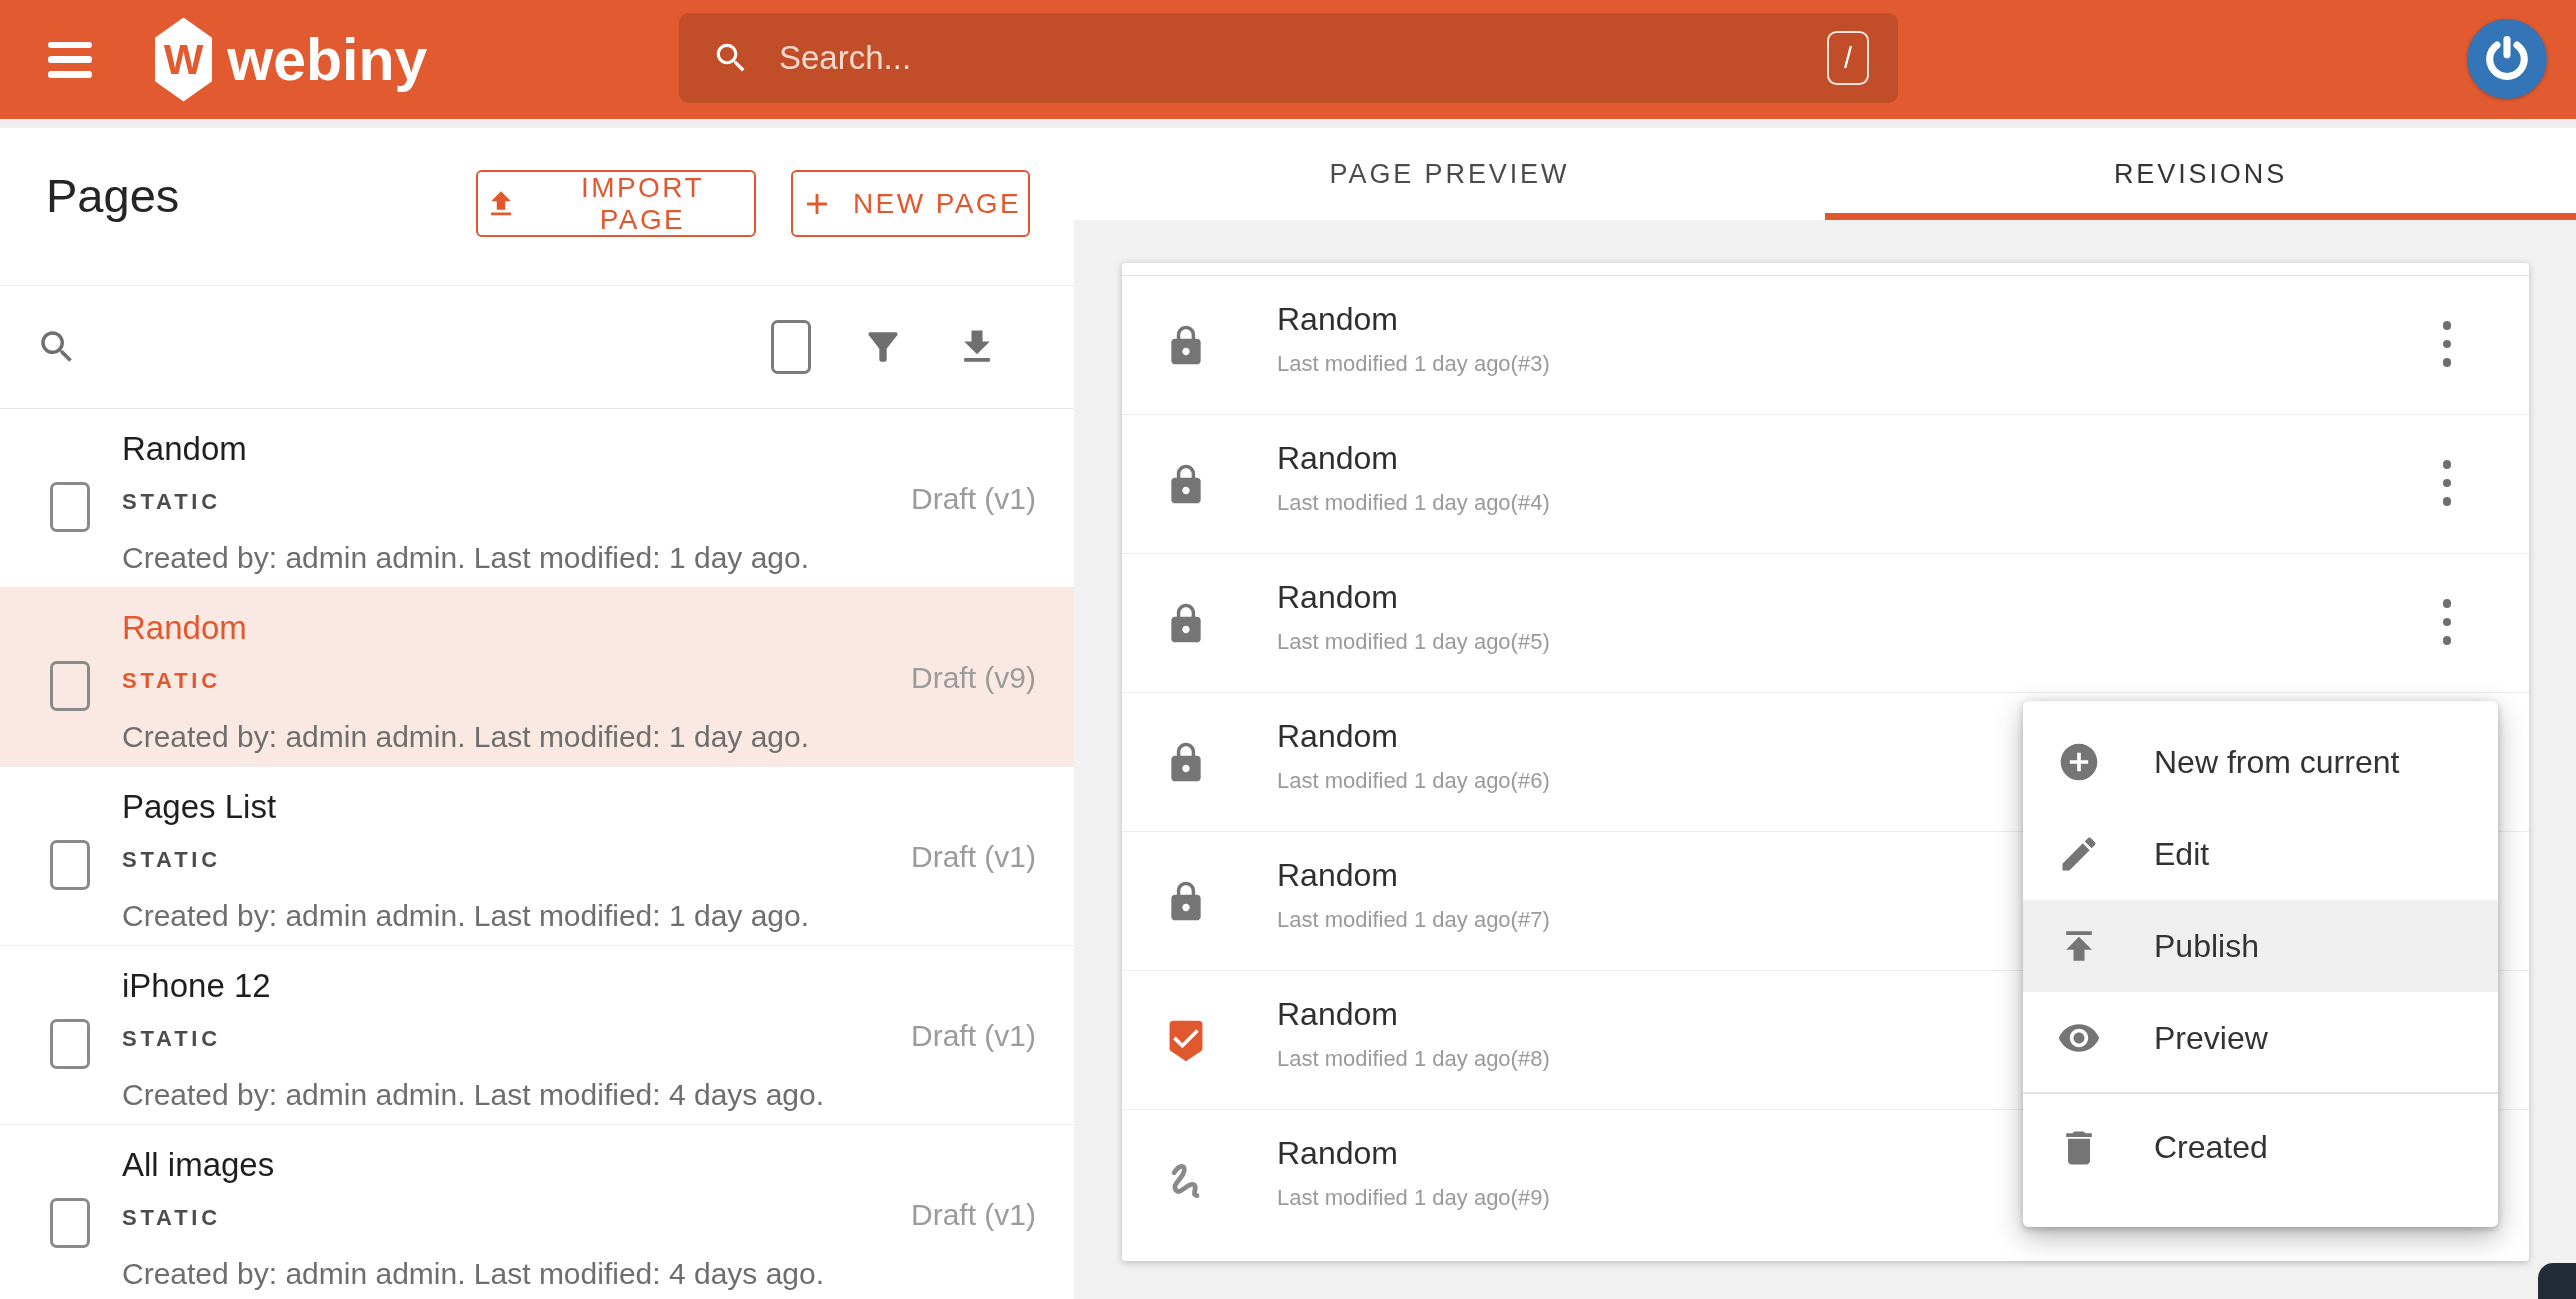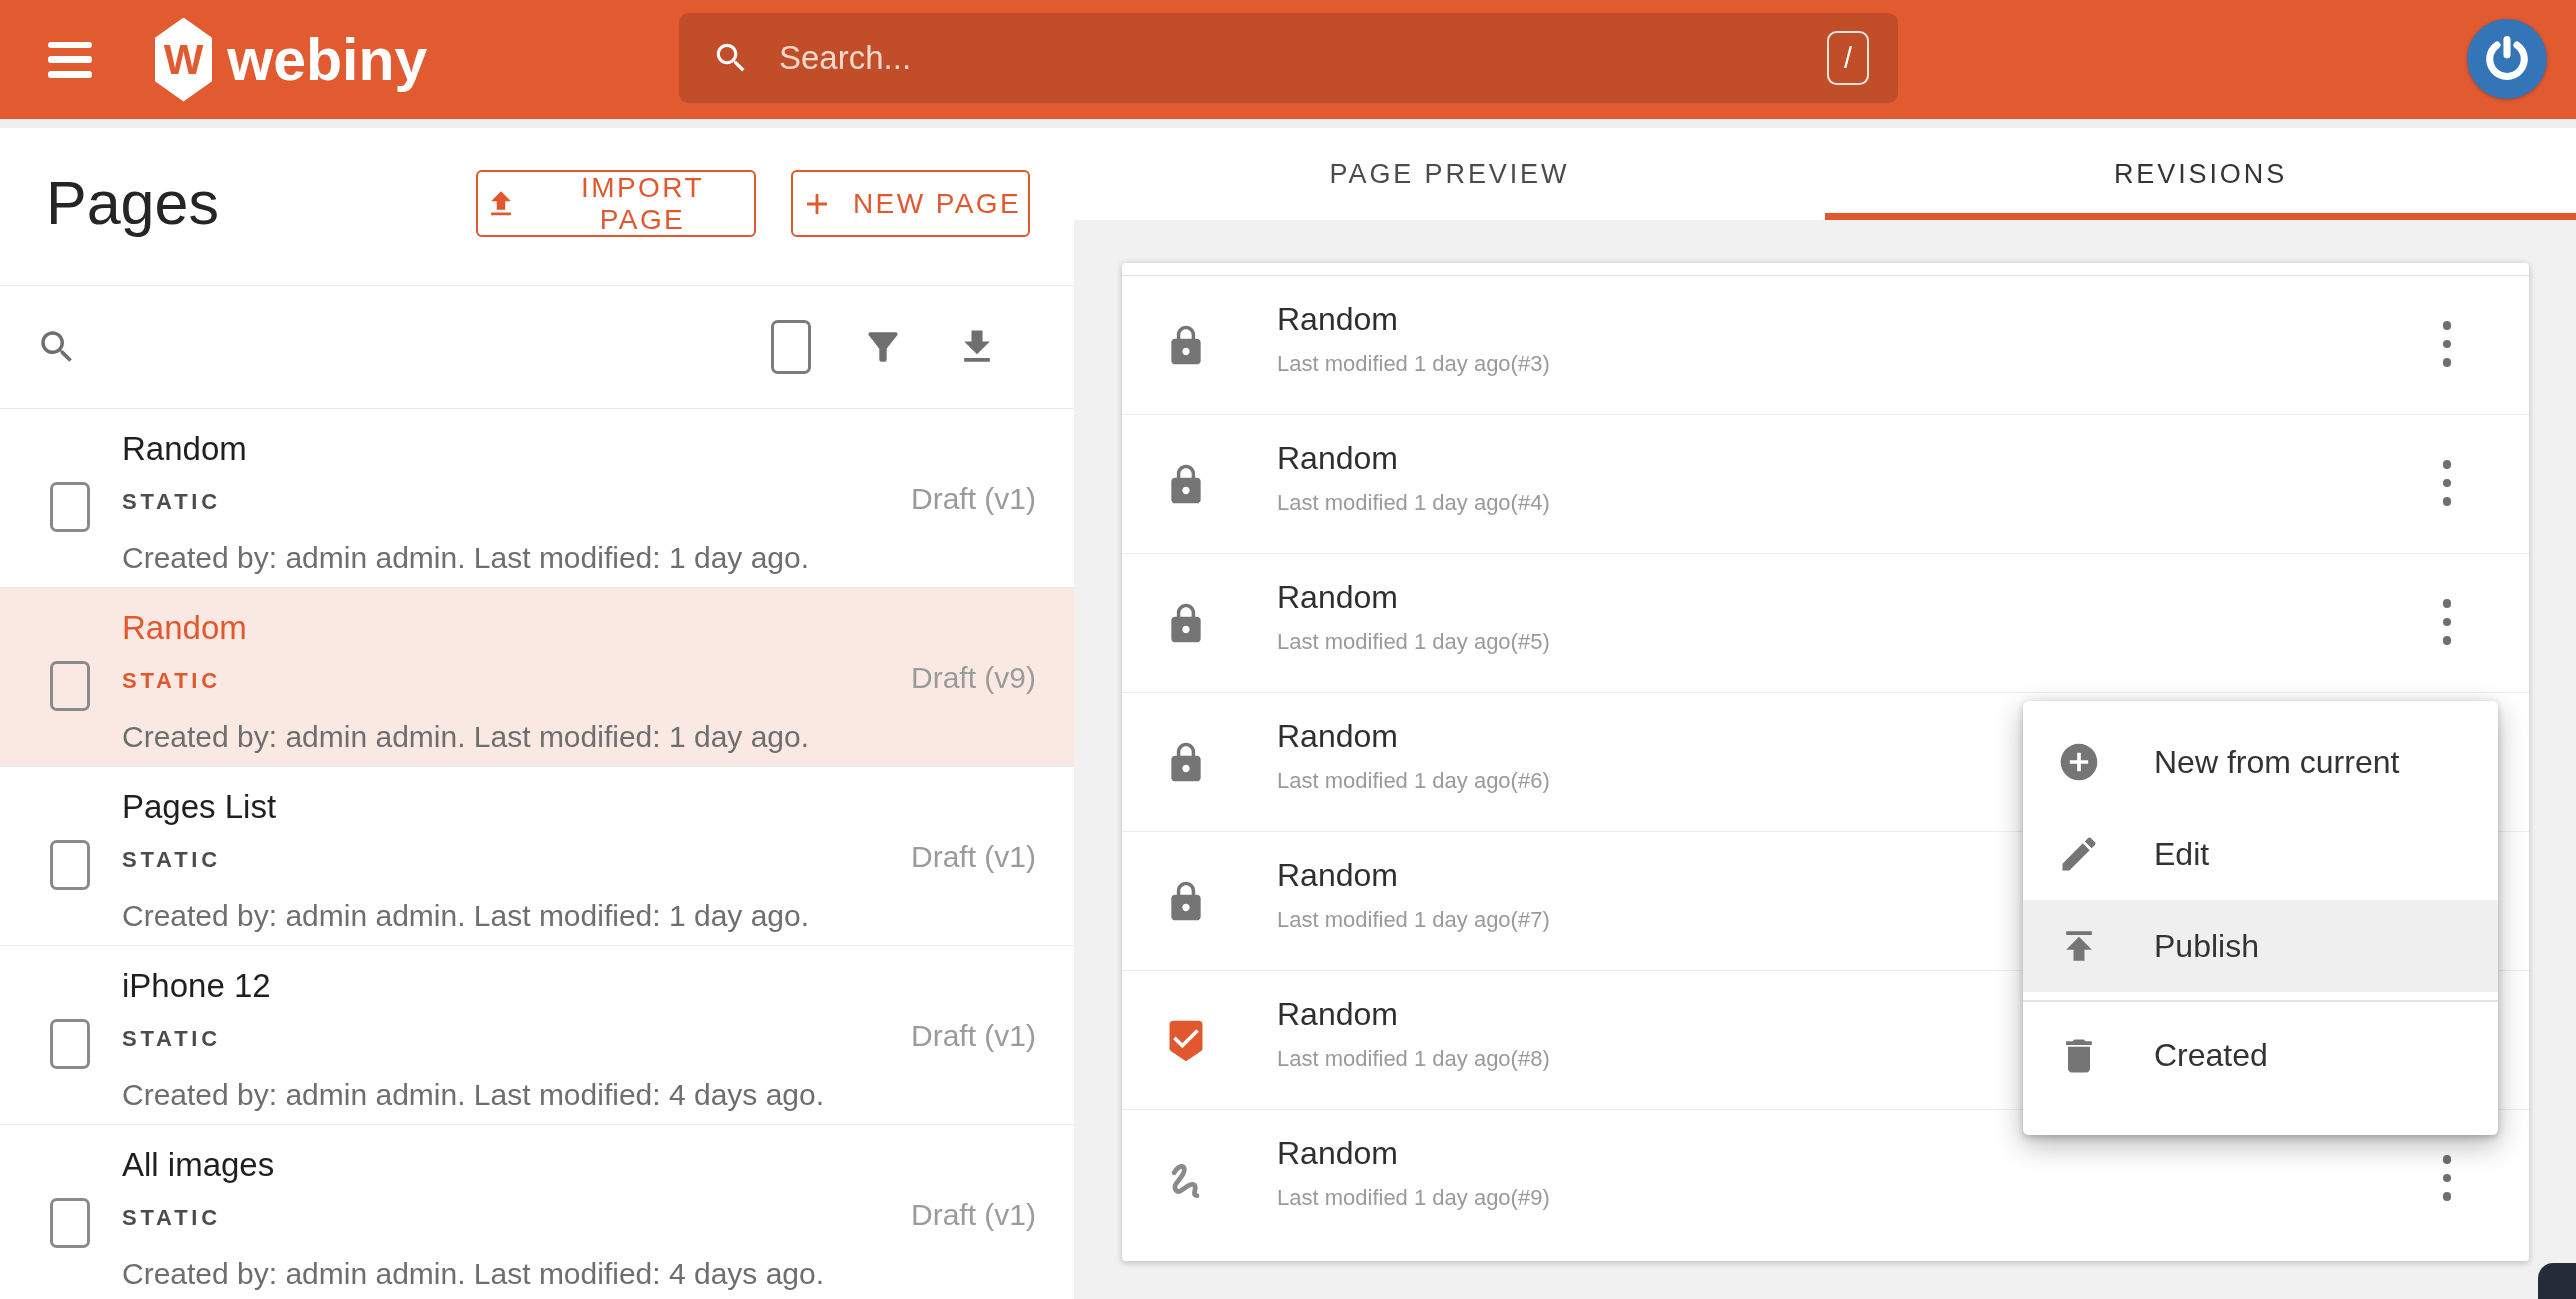--- a/index.html
+++ b/index.html
@@ -21,21 +21,21 @@
   .searchbar input{flex:1;margin-left:27px;background:transparent;border:none;outline:none;color:#fff;font-size:33px;font-family:Liberation Sans, sans-serif;}
   .searchbar input::placeholder{color:#f6d9cd;opacity:1;}
   .slash-key{margin-right:29px;width:38px;height:50px;border:2.9px solid rgba(255,255,255,0.85);border-radius:9.6px;color:#fff;font-size:29px;display:flex;align-items:center;justify-content:center;}
   .avatar{position:absolute;right:29px;top:19px;width:80px;height:80px;border-radius:50%;background:#3375b7;display:flex;align-items:center;justify-content:center;box-shadow:0 1px 3.8px rgba(0,0,0,.25);cursor:pointer;}
   .avatar svg{width:50px;height:50px;}
   
   .top-white{position:absolute;left:0;top:128px;width:2576px;height:92px;background:#fff;}
   
   .left-panel{position:absolute;left:0;top:128px;width:1074px;height:1171px;background:#fff;}
   .lp-head{height:157px;border-bottom:1.9px solid #ececec;position:relative;}
-  .lp-title{position:absolute;left:46px;top:40px;font-size:61px;font-weight:normal;color:#252525;letter-spacing:0;}
+  .lp-title{position:absolute;left:46px;top:40px;font-size:47px;font-weight:normal;color:#252525;letter-spacing:0;}
   .btn-outline{position:absolute;top:42px;height:67px;border:2.9px solid #e2582e;border-radius:5.7px;background:#fff;color:#e2582e;display:flex;align-items:center;justify-content:center;font-size:28px;letter-spacing:2.4px;cursor:pointer;box-sizing:border-box;}
   .btn-outline svg{width:34px;height:34px;margin-right:19px;flex:0 0 auto;}
   #btn-import{left:476px;width:280px;}
   #btn-new{left:791px;width:239px;}
   .lp-search{height:122px;border-bottom:1.9px solid #e6e6e6;display:flex;align-items:center;position:relative;}
   .lp-search .mag{margin-left:36px;width:42px;height:42px;}
   .lp-search input{margin-left:21px;width:536px;border:none;outline:none;font-size:30px;letter-spacing:1px;color:#555;font-family:inherit;background:transparent;}
   .lp-search input::placeholder{color:#7f7f7f;opacity:1;}
   .lp-tools{position:absolute;right:75px;display:flex;align-items:center;gap:50px;}
   .tool-rect{width:34px;height:48px;border:3.8px solid #7c7c7c;border-radius:6.7px;cursor:pointer;}
@@ -332,20 +332,28 @@
 
   <div class="menu-item highlighted">
     <span class="mi-icon publish">
           <svg viewBox="0 0 24 24" fill="currentColor">
             <path d="M5 4v2h14V4H5zm0 10h4v6h6v-6h4l-7-7-7 7z"></path>
           </svg>
         </span>
     <span class="mi-label">Publish</span>
   </div>
 
+  <div class="menu-item">
+    <span class="mi-icon eye">
+          <svg viewBox="0 0 24 24" fill="currentColor">
+            <path d="M12 4.5C7 4.5 2.73 7.61 1 12c1.73 4.39 6 7.5 11 7.5s9.27-3.11 11-7.5c-1.73-4.39-6-7.5-11-7.5zM12 17c-2.76 0-5-2.24-5-5s2.24-5 5-5 5 2.24 5 5-2.24 5-5 5zm0-8c-1.66 0-3 1.34-3 3s1.34 3 3 3 3-1.34 3-3-1.34-3-3-3z"></path>
+          </svg>
+        </span>
+    <span class="mi-label">Preview</span>
+  </div>
 <div class="menu-divider"></div>
   <div class="menu-item">
     <span class="mi-icon trash">
           <svg viewBox="0 0 24 24" fill="currentColor">
             <path d="M6 19c0 1.1.9 2 2 2h8c1.1 0 2-.9 2-2V7H6v12zM19 4h-3.5l-1-1h-5l-1 1H5v2h14V4z"></path>
           </svg>
         </span>
     <span class="mi-label">Created</span>
   </div>
 </div>

